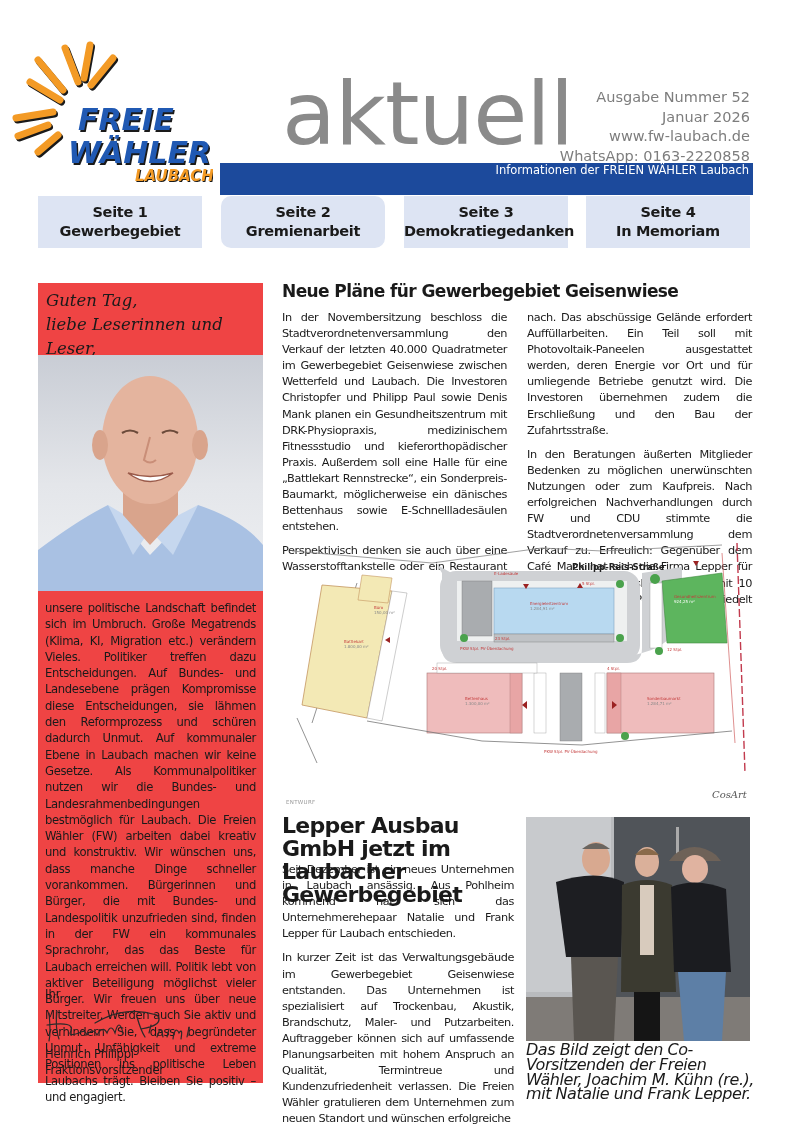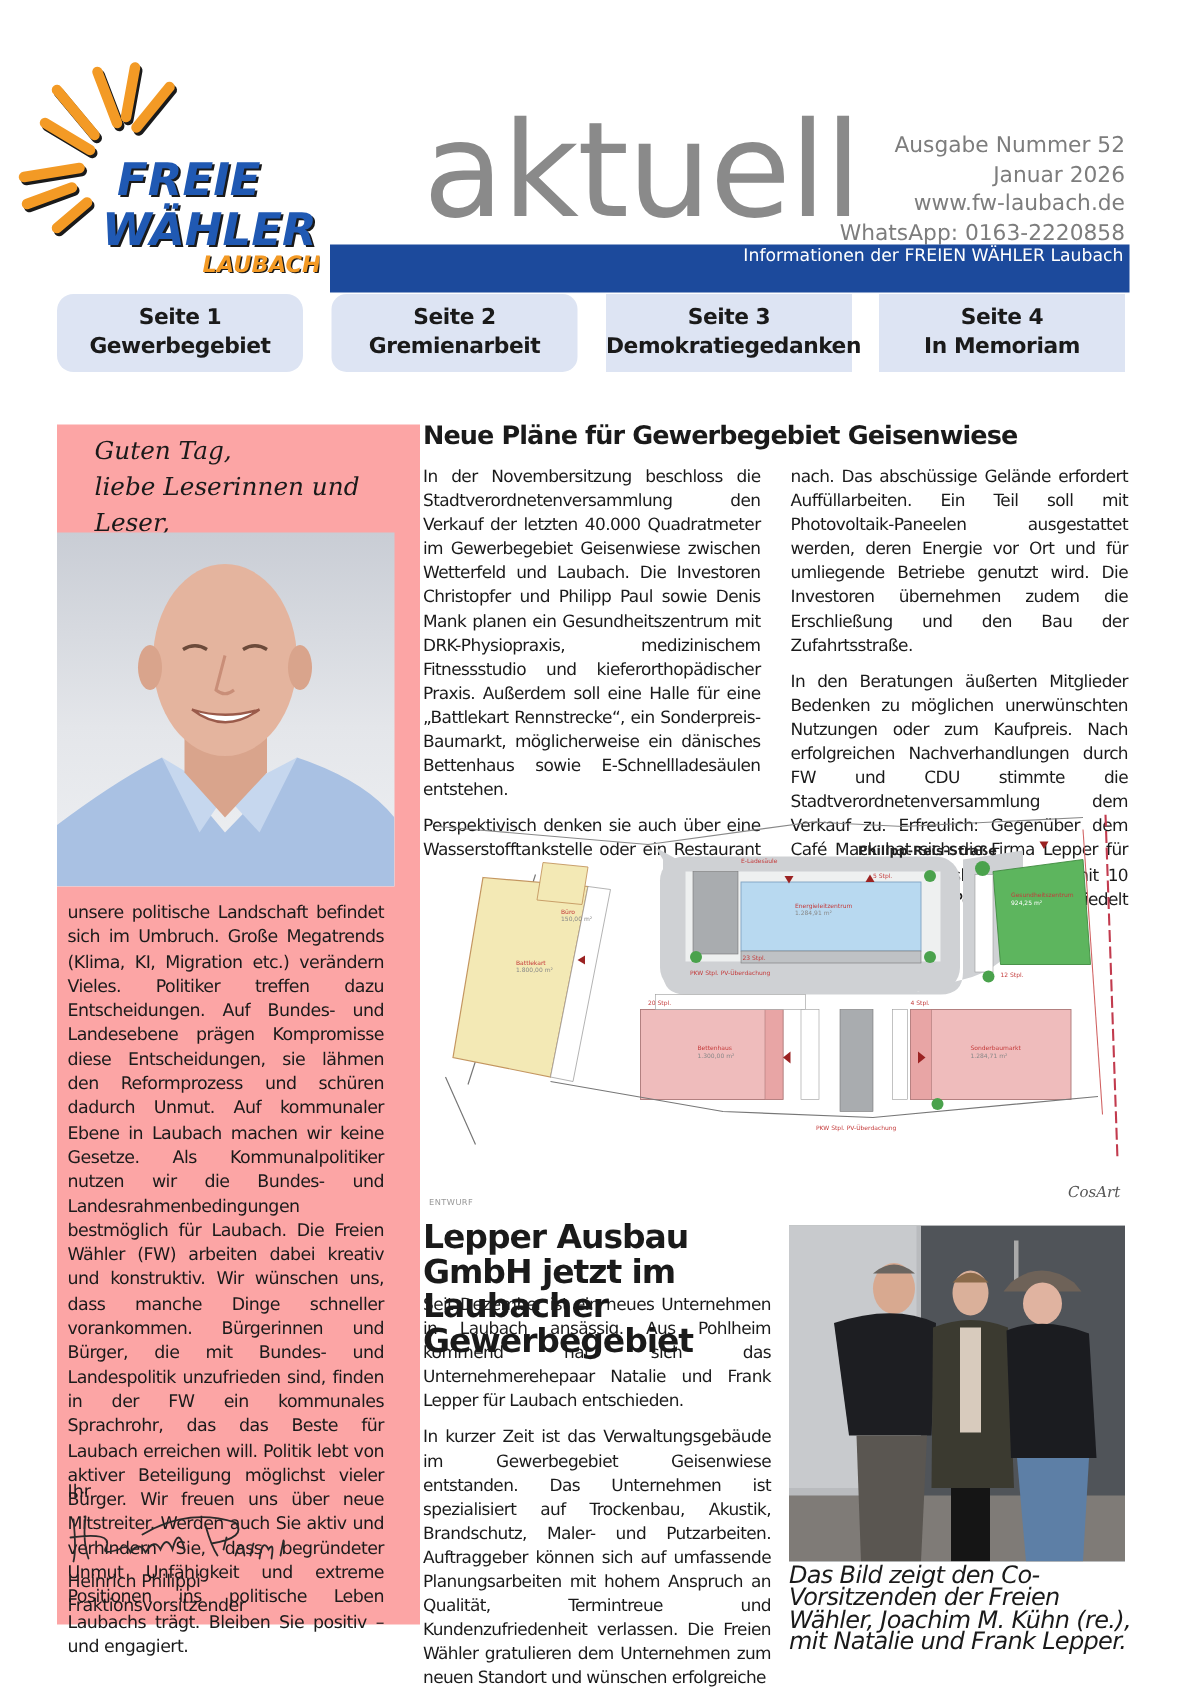--- a/index.html
+++ b/index.html
@@ -9,27 +9,27 @@
   
   .logo { position: absolute; left: 8px; top: 40px; width: 205px; height: 145px; }
   .logo svg { width: 100%; height: 100%; }
   .masthead-title { position: absolute; left: 282px; top: 70px; font-size: 88px; line-height: 1; color: #8a8a8a; font-family: "DejaVu Sans", sans-serif; letter-spacing: -1px; font-weight: normal; }
   .issue-info { position: absolute; right: 48px; top: 88px; text-align: right; color: #7d7d7d; font-size: 14.5px; line-height: 19.5px; font-family: "DejaVu Sans", sans-serif; }
   .blue-bar { position: absolute; left: 220px; top: 163px; width: 533px; height: 32px; background: #1c4a9c; color: #ffffff; font-size: 11.5px; line-height: 15px; text-align: right; padding-right: 4px; font-family: "DejaVu Sans", sans-serif; }
 
   
   .nav { position: absolute; top: 196px; left: 38px; width: 712px; height: 52px; }
   .nav-tab { position: absolute; top: 0; width: 164px; height: 52px; background: #dde4f3; text-align: center; font-weight: bold; font-size: 14.5px; line-height: 19px; padding-top: 7px; color: #1a1a1a; font-family: "DejaVu Sans", sans-serif; letter-spacing: -0.3px; cursor: pointer; }
-  .nav-tab:nth-child(1) { left: 0; border-radius: 11px; }
+  .nav-tab:nth-child(1) { left: 0; }
   .nav-tab:nth-child(2) { left: 183px; border-radius: 10px; }
   .nav-tab:nth-child(3) { left: 366px; }
   .nav-tab:nth-child(4) { left: 548px; }
 
   
-  .sidebar { position: absolute; left: 38px; top: 283px; width: 242px; height: 800px; background: #fca5a5; padding-left: 17px; }
+  .sidebar { position: absolute; left: 38px; top: 283px; width: 225px; height: 800px; background: #ef4444; }
   .greeting { padding: 6px 8px 0 8px; font-family: "DejaVu Serif", serif; font-style: italic; font-size: 16.5px; line-height: 24px; color: #1a1a1a; }
   .portrait { position: absolute; left: 0; top: 72px; width: 225px; height: 236px; overflow: hidden; background: linear-gradient(180deg, #c9cdd5 0%, #e4e6ea 55%, #eef0f3 100%); }
   .sidebar-text { position: absolute; left: 7px; top: 317px; width: 211px; font-size: 11.6px; line-height: 16.3px; text-align: justify; font-family: "DejaVu Sans", sans-serif; letter-spacing: -0.35px; color: #1a1a1a; }
   .sidebar-text p { hyphens: manual; }
   .closing { position: absolute; left: 7px; top: 704px; font-size: 11.6px; font-family: "DejaVu Sans", sans-serif; color: #1a1a1a; }
   .signature { position: absolute; left: 7px; top: 720px; width: 170px; height: 40px; }
   .signer { position: absolute; left: 7px; top: 763px; font-size: 11.6px; line-height: 16.3px; font-family: "DejaVu Sans", sans-serif; color: #1a1a1a; letter-spacing: -0.3px; }
 
   
   .a1-title { position: absolute; left: 282px; top: 281px; font-size: 17px; font-weight: bold; font-family: "DejaVu Sans", sans-serif; letter-spacing: -0.6px; color: #1a1a1a; }

